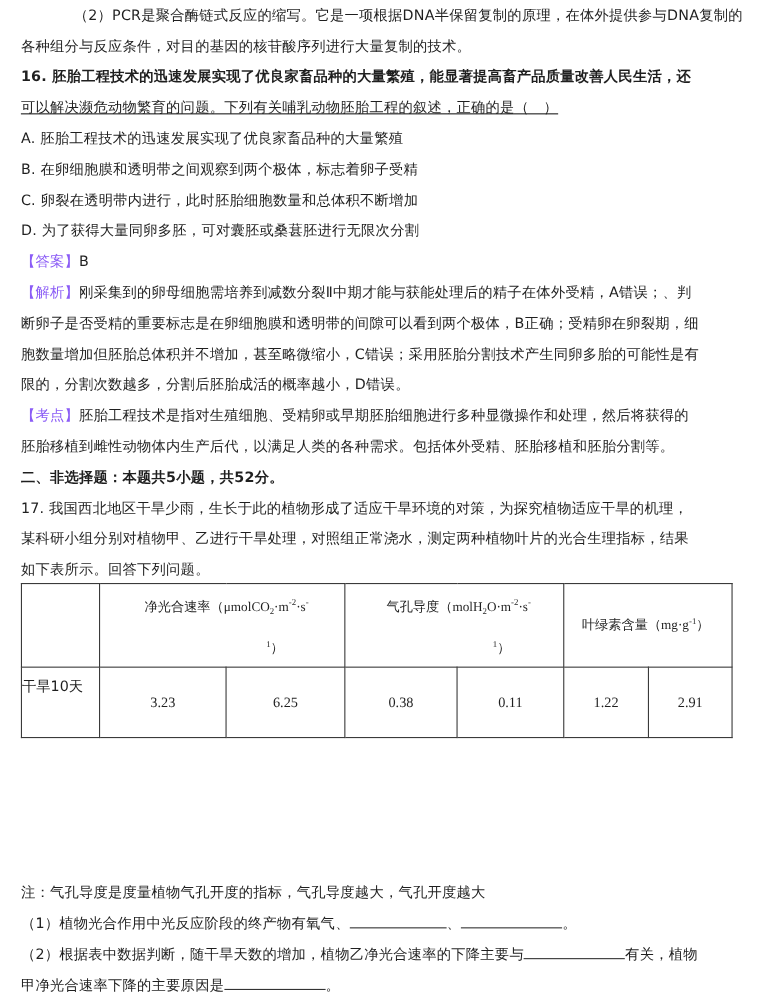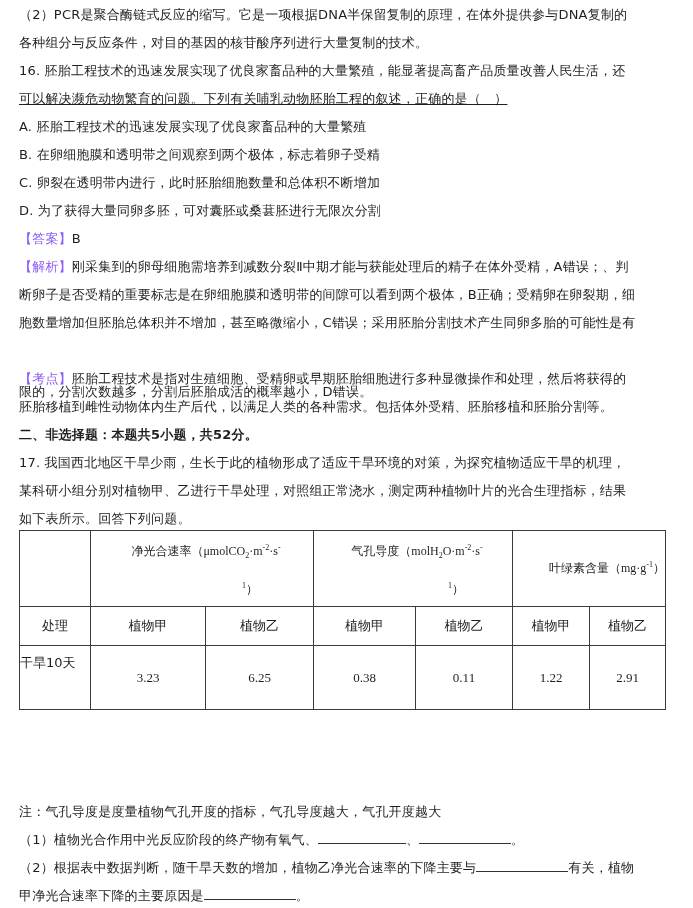--- a/index.html
+++ b/index.html
@@ -27,40 +27,40 @@
   .hdr { text-align: center; padding-left: 8px !important; line-height: 30px; font-size: 12px; margin-left: 28px; }
   .hdr .unit { font-family: "Liberation Serif", serif; }
   .hdr-c { font-size: 12px; }
   sup, sub { font-size: 8px; font-family: "Liberation Serif", serif; }
   .blank { display: inline-block; border-bottom: 1px solid #333; height: 12px; vertical-align: baseline; }
   .topleft { vertical-align: top !important; text-align: left !important; }
 </style>
 </head>
 <body>
 
-<div class="line" style="top:6px;">（2）PCR是聚合酶链式反应的缩写。它是一项根据DNA半保留复制的原理，在体外提供参与DNA复制的</div>
+<div class="line" style="top:6px;margin-left:48px;">（2）PCR是聚合酶链式反应的缩写。它是一项根据DNA半保留复制的原理，在体外提供参与DNA复制的</div>
 <div class="line" style="top:34px;">各种组分与反应条件，对目的基因的核苷酸序列进行大量复制的技术。</div>
-<div class="line" style="top:62px;">16. 胚胎工程技术的迅速发展实现了优良家畜品种的大量繁殖，能显著提高畜产品质量改善人民生活，还</div>
+<div class="line" style="top:62px;font-weight:bold;">16. 胚胎工程技术的迅速发展实现了优良家畜品种的大量繁殖，能显著提高畜产品质量改善人民生活，还</div>
 <div class="line" style="top:90px;text-decoration:underline;">可以解决濒危动物繁育的问题。下列有关哺乳动物胚胎工程的叙述，正确的是（　）</div>
 
 <div class="line" style="top:118px;">A. 胚胎工程技术的迅速发展实现了优良家畜品种的大量繁殖</div>
 <div class="line" style="top:146px;">B. 在卵细胞膜和透明带之间观察到两个极体，标志着卵子受精</div>
 <div class="line" style="top:174px;">C. 卵裂在透明带内进行，此时胚胎细胞数量和总体积不断增加</div>
 <div class="line" style="top:202px;">D. 为了获得大量同卵多胚，可对囊胚或桑葚胚进行无限次分割</div>
 
 <div class="line" style="top:230px;">
   <span class="label-blue">【答案】</span><span>B</span>
 </div>
 
 <div class="line" style="top:258px;">
   <span class="label-blue">【解析】</span><span>刚采集到的卵母细胞需培养到减数分裂Ⅱ中期才能与获能处理后的精子在体外受精，A错误；、判</span>
 </div>
 <div class="line" style="top:286px;">断卵子是否受精的重要标志是在卵细胞膜和透明带的间隙可以看到两个极体，B正确；受精卵在卵裂期，细</div>
 <div class="line" style="top:314px;">胞数量增加但胚胎总体积并不增加，甚至略微缩小，C错误；采用胚胎分割技术产生同卵多胎的可能性是有</div>
-<div class="line" style="top:342px;margin-top:41px;">限的，分割次数越多，分割后胚胎成活的概率越小，D错误。</div>
+<div class="line" style="top:342px;">限的，分割次数越多，分割后胚胎成活的概率越小，D错误。</div>
 
 <div class="line" style="top:370px;">
   <span class="label-blue">【考点】</span><span>胚胎工程技术是指对生殖细胞、受精卵或早期胚胎细胞进行多种显微操作和处理，然后将获得的</span>
 </div>
 <div class="line" style="top:398px;">胚胎移植到雌性动物体内生产后代，以满足人类的各种需求。包括体外受精、胚胎移植和胚胎分割等。</div>
 
 <div class="line bold" style="top:426px;">二、非选择题：本题共5小题，共52分。</div>
 
 <div class="line" style="top:454px;">17. 我国西北地区干旱少雨，生长于此的植物形成了适应干旱环境的对策，为探究植物适应干旱的机理，</div>
 <div class="line" style="top:482px;">某科研小组分别对植物甲、乙进行干旱处理，对照组正常浇水，测定两种植物叶片的光合生理指标，结果</div>
@@ -80,32 +80,23 @@
       <tr style="height:76px;">
     <td></td>
     <td colspan="2" class="hdr">
       <span>净光合速率（</span><span class="unit"><span>μmolCO</span><sub>2</sub><span>·m</span><sup>-2</sup><span>·s</span><sup>-</sup></span><br>
       <span style="padding-left:88px;"><sup>1</sup><span>）</span></span>
     </td>
     <td colspan="2" class="hdr">
       <span>气孔导度（</span><span class="unit"><span>molH</span><sub>2</sub><span>O·m</span><sup>-2</sup><span>·s</span><sup>-</sup></span><br>
       <span style="padding-left:78px;"><sup>1</sup><span>）</span></span>
     </td>
-    <td colspan="2" class="hdr-c" style="text-align:right; padding-left:16px;">
+    <td colspan="2" class="hdr-c" style="text-align:left; padding-left:16px;">
       <span>叶绿素含量（</span><span class="unit serif"><span>mg·g</span><sup>-1</sup></span><span>）</span>
     </td>
-  </tr>
-  <tr style="height:39px;">
-    <td>处理</td>
-    <td>植物甲</td>
-    <td>植物乙</td>
-    <td>植物甲</td>
-    <td>植物乙</td>
-    <td>植物甲</td>
-    <td>植物乙</td>
   </tr>
   <tr style="height:64px;">
     <td class="topleft" style="padding-top:8px;">干旱10天</td>
     <td class="num">3.23</td>
     <td class="num">6.25</td>
     <td class="num">0.38</td>
     <td class="num">0.11</td>
     <td class="num">1.22</td>
     <td class="num">2.91</td>
   </tr>

